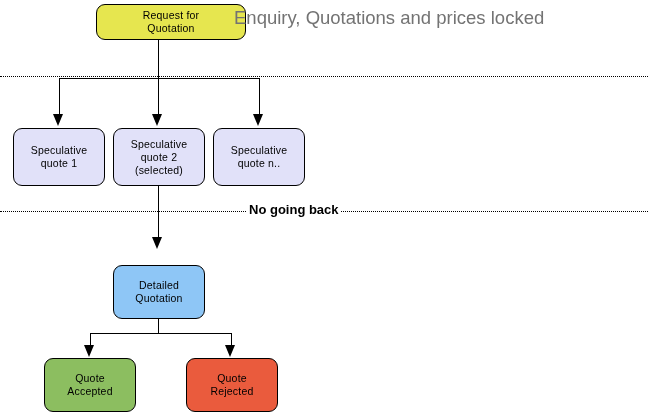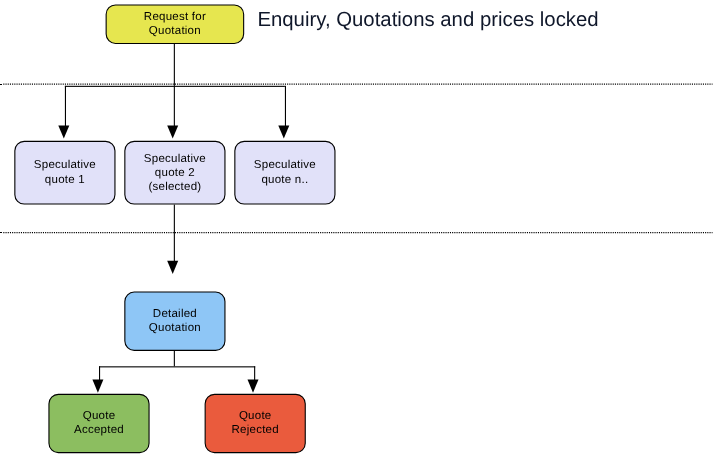--- a/index.html
+++ b/index.html
@@ -27,21 +27,21 @@
     justify-content: center;
     text-align: center;
     color: #000000;
     font-size: 10.5px;
     line-height: 13px;
     letter-spacing: 0.2px;
     white-space: pre-line;
     z-index: 3;
   }
 
-  #node-rfq     { left: 96px;  top: 4px;   width: 126px; height: 36px; background: #e6e64f; }
+  #node-rfq     { left: 96px;  top: 4px;   width: 150px; height: 36px; background: #e6e64f; }
   #node-spec1   { left: 13px;  top: 128px; width: 92px;  height: 58px; background: #e1e1f9; }
   #node-spec2   { left: 113px; top: 128px; width: 92px;  height: 58px; background: #e1e1f9; }
   #node-specn   { left: 213px; top: 128px; width: 92px;  height: 58px; background: #e1e1f9; }
   #node-detail  { left: 113px; top: 265px; width: 92px;  height: 54px; background: #8ec6f6; }
   #node-accept  { left: 44px;  top: 358px; width: 92px;  height: 54px; background: #8cbe60; }
   #node-reject  { left: 186px; top: 358px; width: 92px;  height: 54px; background: #ea5b3d; }
 
   
   .vline {
     position: absolute;
@@ -111,21 +111,21 @@
     line-height: 14px;
   }
   #divider-label-1 { left: 247px; top: 68px; }
   #divider-label_2, #divider-label-2 { left: 247px; top: 203px; }
 
   
   .annotation {
     position: absolute;
     font-size: 18.5px;
     line-height: 24px;
-    color: #0f172a;
+    color: #737373;
     white-space: pre-line;
     z-index: 3;
   }
   #annotation-1 { left: 234px; top: 6px;   width: 412px; }
   #annotation-2 { left: 318px; top: 128px; width: 330px; }
   #annotation-3 { left: 318px; top: 277px; width: 330px; }
 </style>
 </head>
 <body>
 
@@ -146,20 +146,21 @@
   <div class="vline" id="trunk-det"></div>
   <div class="hline" id="bus-bottom"></div>
   <div class="vline" id="drop-accept"></div>
   <div class="vline" id="drop-reject"></div>
   <div class="arrowhead" id="ah-accept"></div>
   <div class="arrowhead" id="ah-reject"></div>
 
   <div class="divider" id="divider-1"></div>
 
   <div class="divider" id="divider-2"></div>
+  <div class="divider-label" id="divider-label-2">No going back</div>
 
   <div class="node" id="node-rfq" style="background: rgb(230, 230, 79);">Request for
 Quotation</div>
 
   <div class="node" id="node-spec1" style="background: rgb(225, 225, 249);">Speculative
 quote 1</div>
 
   <div class="node" id="node-spec2" style="background: rgb(225, 225, 249);">Speculative
 quote 2
 (selected)</div>

